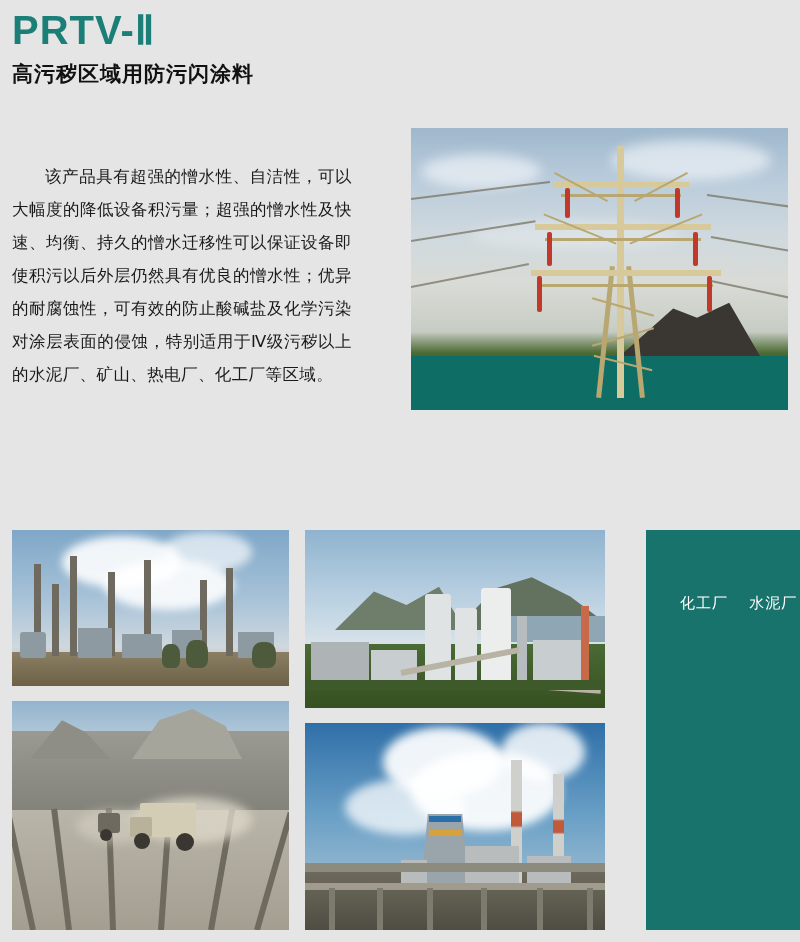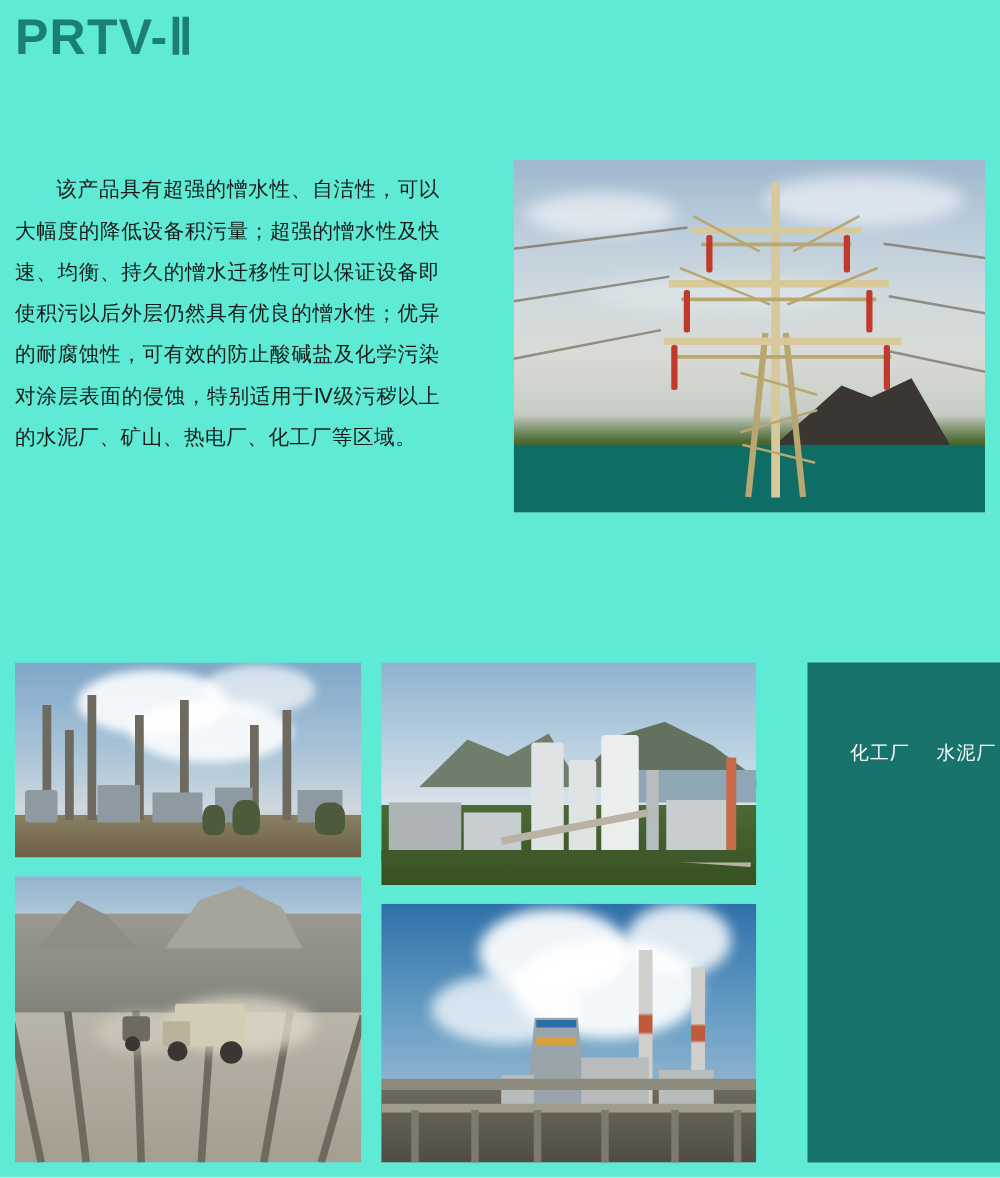--- a/index.html
+++ b/index.html
@@ -6,21 +6,21 @@
   html, body {
     margin: 0; padding: 0;
     width: 800px; height: 942px;
     background: #ffffff;
     font-family: "Liberation Sans", sans-serif;
   }
   .page {
     position: relative;
     width: 800px; height: 942px;
     overflow: hidden;
-    background: #5eead4;
+    background: #e5e5e5;
   }
 
   
   .header {
     position: absolute;
     left: 12px; top: 10px;
     width: 776px;
   }
   .title-main {
     font-size: 40px;
@@ -36,21 +36,21 @@
     font-weight: bold;
     color: #111111;
     letter-spacing: 1px;
     margin: 0;
     padding-top: 6px;
   }
 
   
   .body-text {
     position: absolute;
-    left: 12px; top: 136px;
+    left: 12px; top: 160px;
     width: 340px;
     font-size: 16.5px;
     line-height: 2.0;
     color: #1a1a1a;
     text-align: justify;
     text-indent: 2em;
     letter-spacing: 0.4px;
   }
 
   
@@ -178,20 +178,21 @@
   }
   .teal-lines .row { white-space: pre; }
 </style>
 </head>
 <body>
 
 <div class="page">
 
   <div class="header">
     <div class="title-main">PRTV-Ⅱ</div>
+    <div class="title-sub">高污秽区域用防污闪涂料</div>
   </div>
 
   <div class="body-text">该产品具有超强的憎水性、自洁性，可以大幅度的降低设备积污量；超强的憎水性及快速、均衡、持久的憎水迁移性可以保证设备即使积污以后外层仍然具有优良的憎水性；优异的耐腐蚀性，可有效的防止酸碱盐及化学污染对涂层表面的侵蚀，特别适用于Ⅳ级污秽以上的水泥厂、矿山、热电厂、化工厂等区域。</div>
 
   <div class="photo-tower ph">
     <div class="tower-sky"></div>
     <div class="tower-cloud" style="left:10px; top:26px; width:120px; height:34px;"></div>
     <div class="tower-cloud" style="left:200px; top:12px; width:160px; height:40px;"></div>
     <div class="tower-cloud" style="left:60px; top:92px; width:210px; height:30px; opacity:.45"></div>
     <div class="tower-grass"></div>

